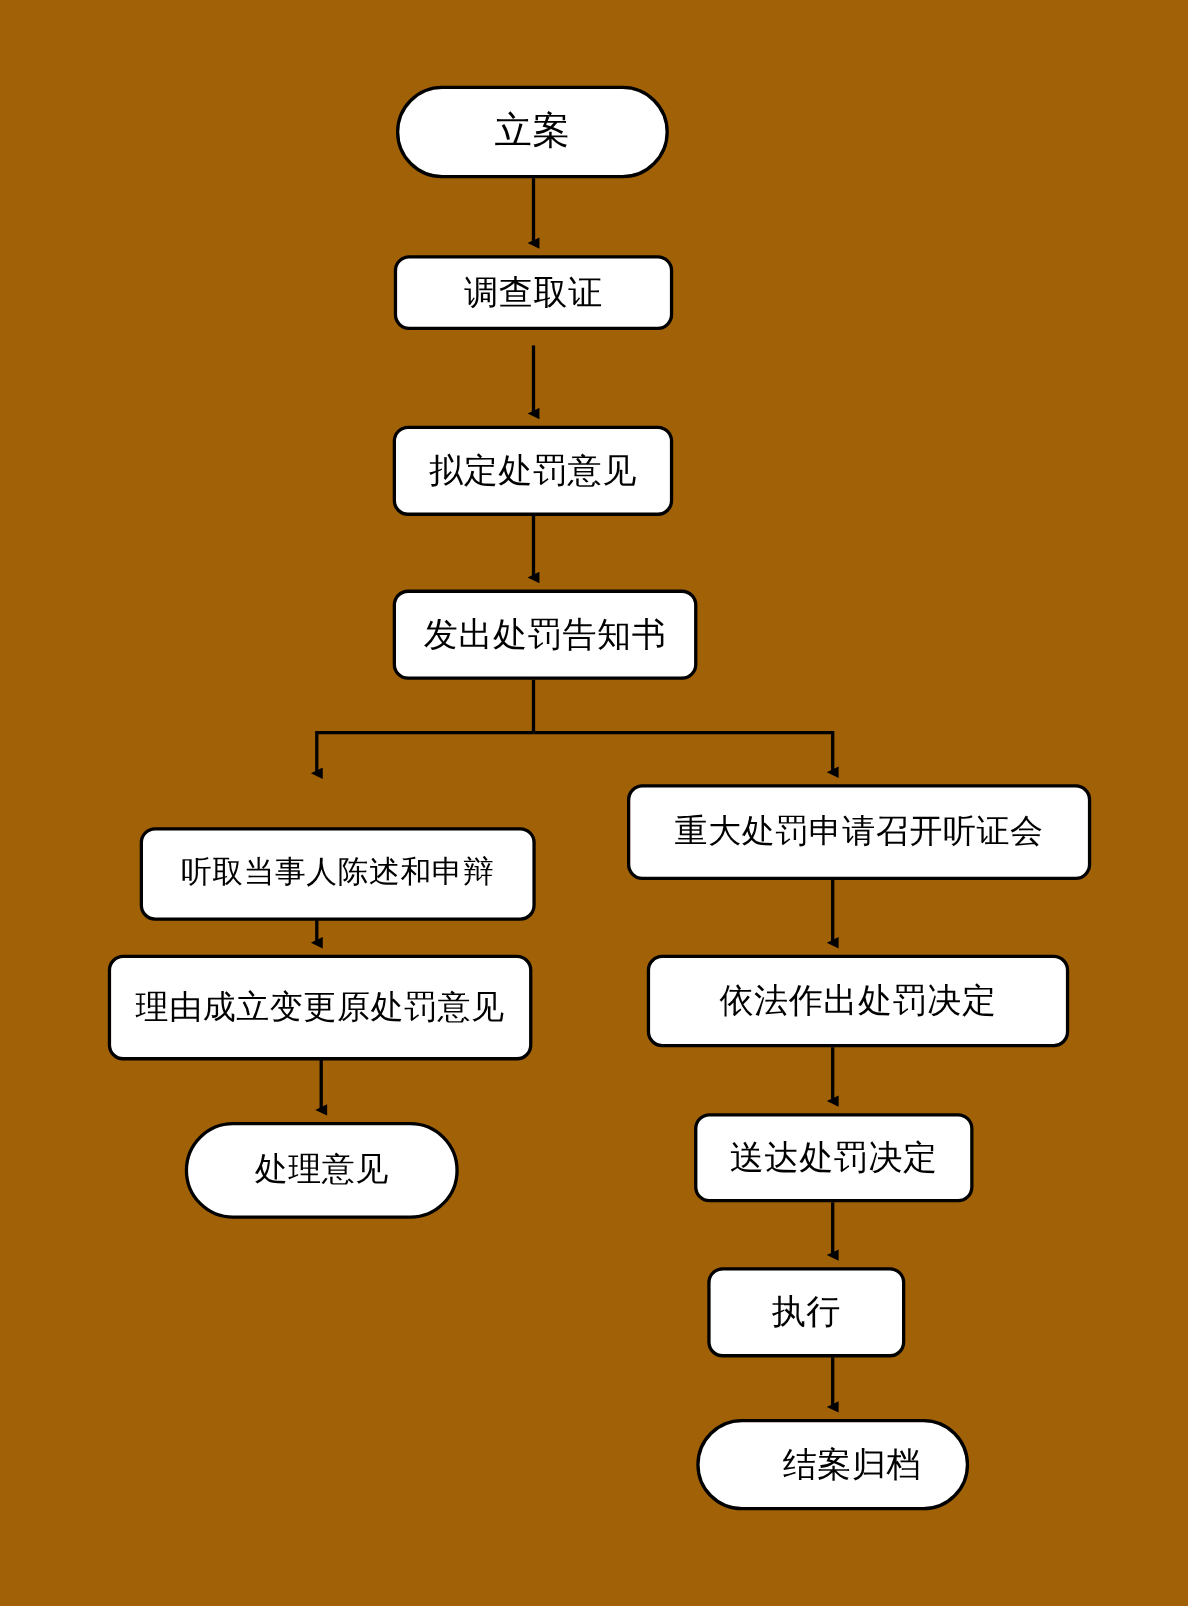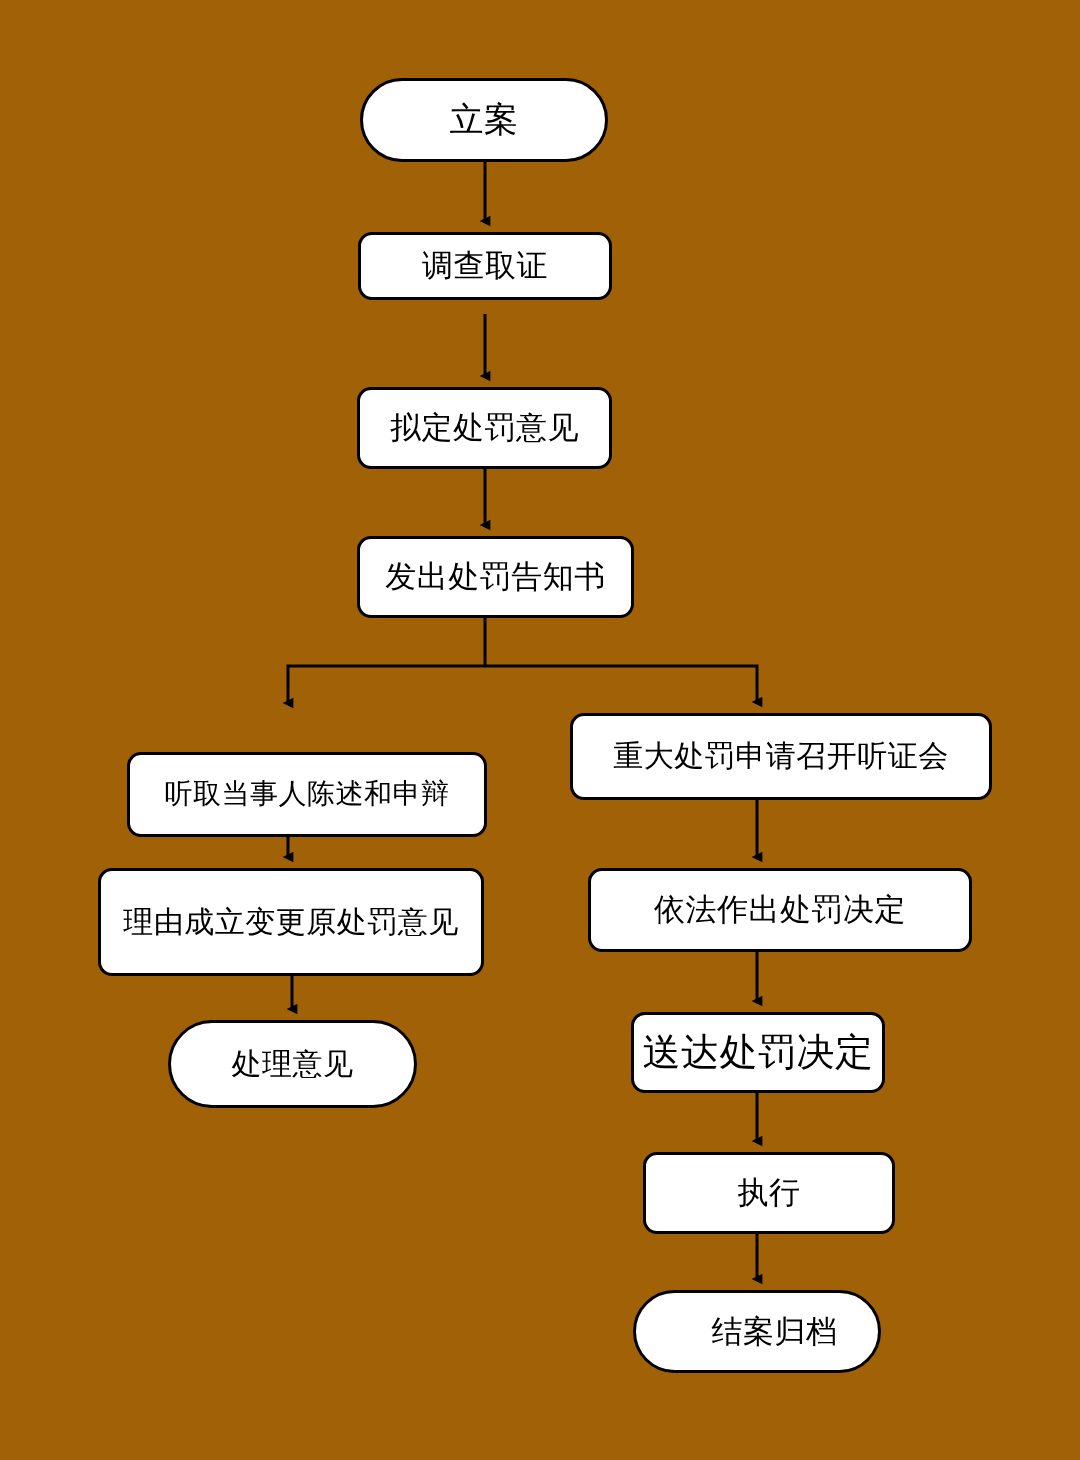--- a/index.html
+++ b/index.html
@@ -91,33 +91,33 @@
       </div>
       <div class="node process" style="left: 357px; top: 536px; width: 277px; height: 82px;">
         <span class="node-label" style="font-size: 31px;">发出处罚告知书</span>
       </div>
       <div class="node process" style="left: 127px; top: 752px; width: 360px; height: 85px;">
         <span class="node-label" style="font-size: 28px;">听取当事人陈述和申辩</span>
       </div>
       <div class="node process" style="left: 570px; top: 713px; width: 422px; height: 87px;">
         <span class="node-label" style="font-size: 30px;">重大处罚申请召开听证会</span>
       </div>
-      <div class="node process" style="left: 98px; top: 868px; width: 386px; height: 108px;">
+      <div class="node process" style="left: 98px; top: 868px; width: 386px; height: 96px;">
         <span class="node-label" style="font-size: 30px;">理由成立变更原处罚意见</span>
       </div>
       <div class="node process" style="left: 566px; top: 868px; width: 384px; height: 84px; margin-left: 22px;">
         <span class="node-label" style="font-size: 31px;">依法作出处罚决定</span>
       </div>
       <div class="node terminator" style="left: 168px; top: 1020px; width: 249px; height: 88px;">
         <span class="node-label" style="font-size: 30px;">处理意见</span>
       </div>
       <div class="node process" style="left: 631px; top: 1012px; width: 254px; height: 81px;">
-        <span class="node-label" style="font-size: 38px;">送达处罚决定</span>
+        <span class="node-label" style="font-size: 31px;">送达处罚决定</span>
       </div>
-      <div class="node process" style="left: 643px; top: 1152px; width: 252px; height: 82px; align-items: center;">
+      <div class="node process" style="left: 643px; top: 1152px; width: 180px; height: 82px; align-items: center;">
         <span class="node-label" style="font-size: 31px;">执行</span>
       </div>
       <div class="node terminator" style="left: 633px; top: 1290px; width: 248px; height: 83px;">
         <span class="node-label" style="font-size: 31px; margin-left: 35px;">结案归档</span>
       </div>
     </div>
 
 </div>
 
 </body></html>

